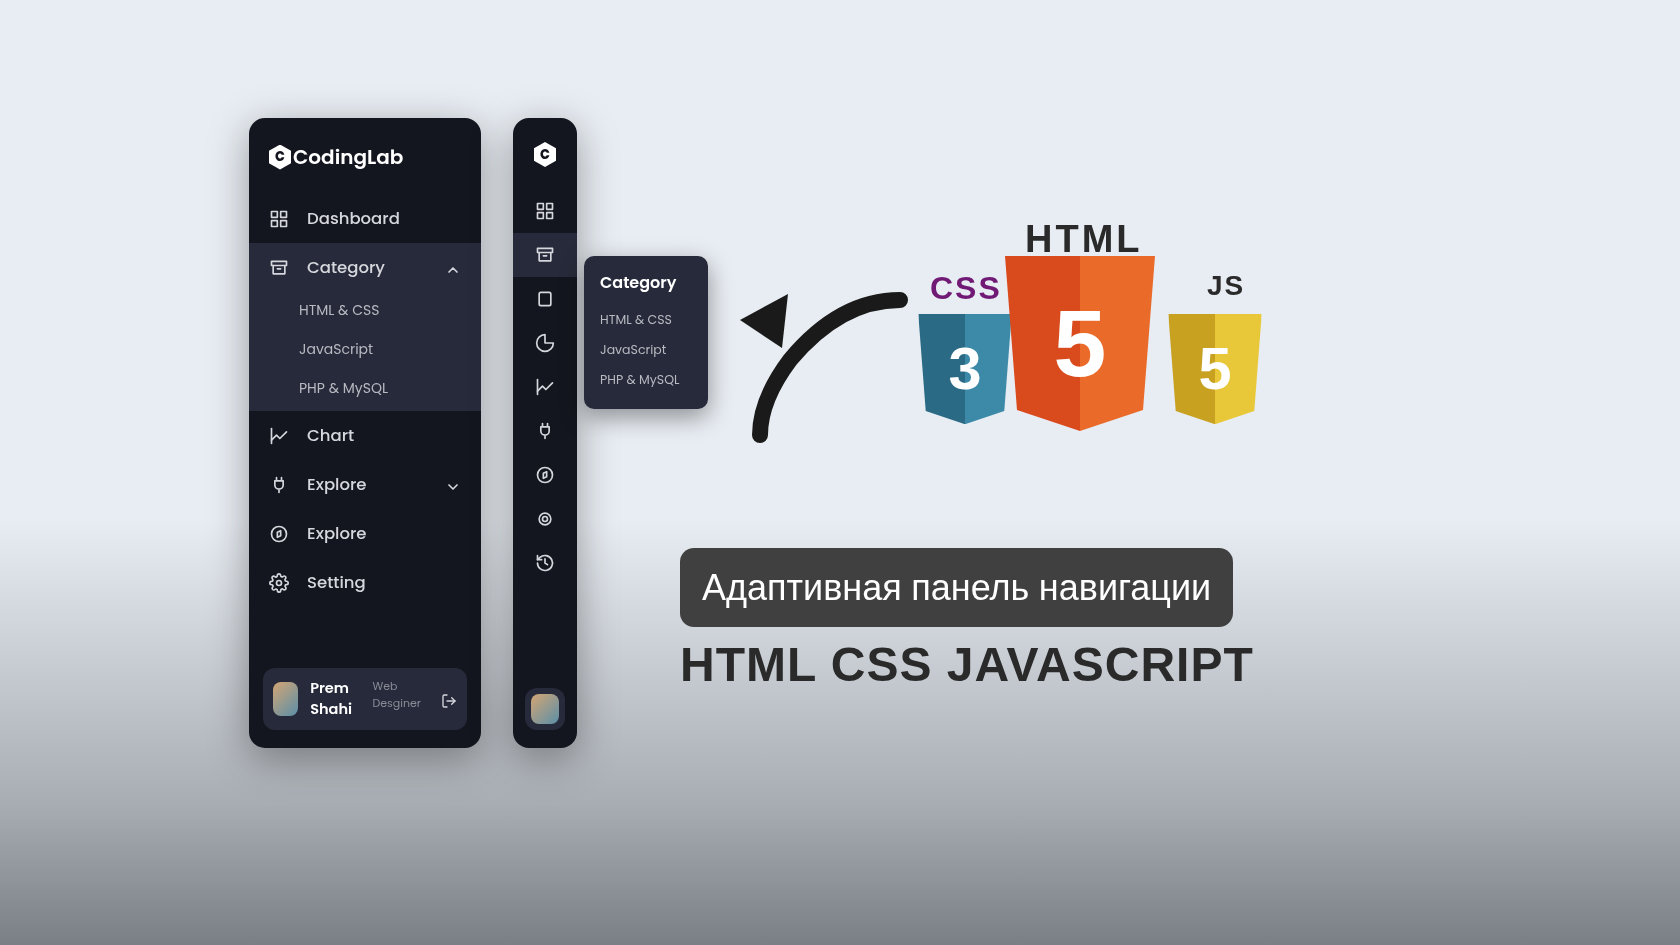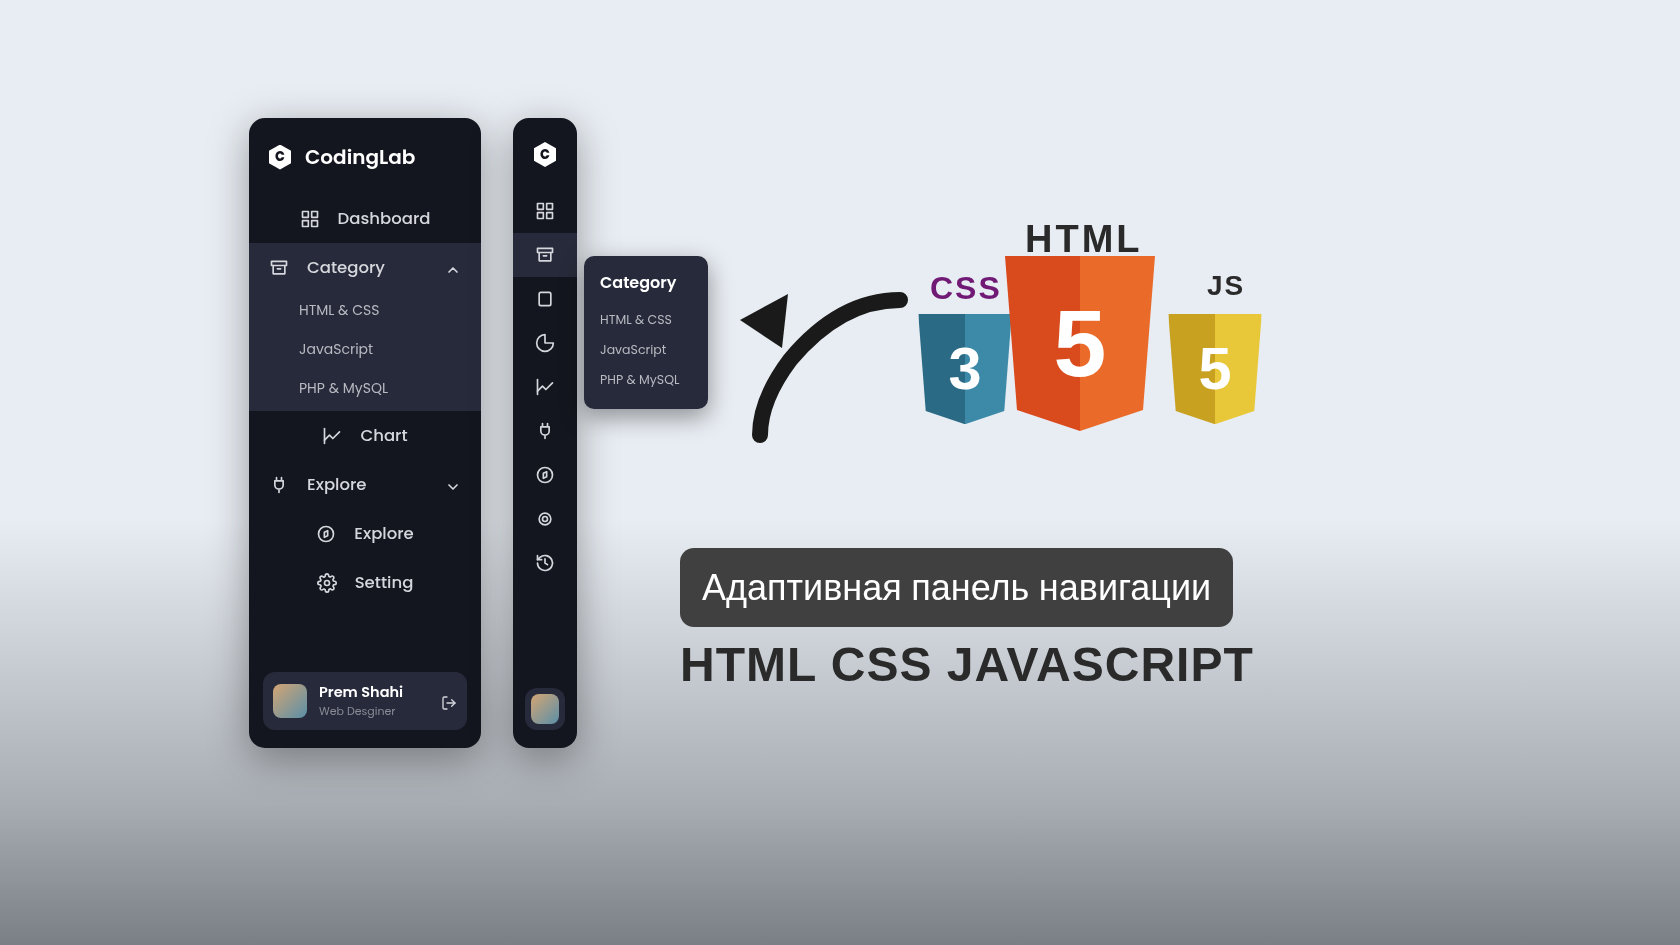--- a/index.html
+++ b/index.html
@@ -14,58 +14,58 @@
 .sidebar {
   position: absolute;
   background: #14161f;
   border-radius: 16px;
   padding: 20px 0;
   color: #fff;
   box-shadow: 0 10px 40px rgba(0,0,0,0.35);
 }
 .sidebar-expanded { left: 249px; top: 118px; width: 232px; height: 630px; }
 .sidebar-collapsed { left: 513px; top: 118px; width: 64px; height: 630px; }
-.logo-row { display: flex; align-items: center; gap: 14px; padding: 4px 20px 22px 20px; }
+.logo-row { display: flex; align-items: center; gap: 2px; padding: 4px 20px 22px 20px; }
 .logo-row.collapsed { padding: 4px 0 22px 0; justify-content: center; }
 .logo-hex {
   width: 22px; height: 25px; position: relative;
   background: #fff;
   clip-path: polygon(50% 0%, 100% 25%, 100% 75%, 50% 100%, 0% 75%, 0% 25%);
   display: flex; align-items: center; justify-content: center;
 }
 .logo-hex::after {
   content: 'C'; font-weight: 800; font-size: 13px; color: #14161f;
 }
 .brand { font-size: 20px; font-weight: 600; color: #fff; }
 .menu { display: flex; flex-direction: column; }
 .menu-item {
   display: flex; align-items: center; gap: 18px;
   padding: 12px 20px; color: #d5d7dd; cursor: pointer;
-  font-size: 16.5px; font-weight: 500; justify-content: center;
+  font-size: 16.5px; font-weight: 500;
 }
 .menu-item.active { background: #272a3a; }
 .menu-item.collapsed { justify-content: center; padding: 12px 0; gap: 0; }
 .icon { width: 20px; height: 20px; display: flex; align-items: center; justify-content: center; flex-shrink: 0; }
 .icon svg { width: 20px; height: 20px; stroke: currentColor; fill: none; stroke-width: 2; stroke-linecap: round; stroke-linejoin: round; }
 .chev { margin-left: auto; width: 16px; height: 16px; }
 .chev svg { width: 16px; height: 16px; stroke: currentColor; fill: none; stroke-width: 2.5; stroke-linecap: round; stroke-linejoin: round; }
 .submenu { padding: 4px 0 8px 50px; display: flex; flex-direction: column; gap: 10px; background: #272a3a; }
 .submenu-item { font-size: 14px; color: #b8bac2; cursor: pointer; padding: 4px 0; }
 .profile {
   position: absolute; bottom: 18px; left: 14px; right: 14px;
   background: #272a3a; border-radius: 12px; padding: 10px;
   display: flex; align-items: center; gap: 12px;
 }
 .profile.collapsed { left: 12px; right: 12px; padding: 6px; justify-content: center; }
 .avatar {
   width: 34px; height: 34px; border-radius: 8px;
   background: linear-gradient(135deg, #d4a574 0%, #5a8fa8 100%);
 }
 .avatar.small { width: 30px; height: 30px; }
-.profile-info { display: flex; flex-direction: column; }
+.profile-info { display: flex; flex-direction: row; }
 .profile-name { font-size: 14.5px; font-weight: 600; color: #fff; }
 .profile-role { font-size: 11px; color: #898c97; }
 .logout { margin-left: auto; width: 16px; height: 16px; color: #d5d7dd; }
 .logout svg { width: 16px; height: 16px; stroke: currentColor; fill: none; stroke-width: 2; stroke-linecap: round; stroke-linejoin: round; }
 .popup {
   position: absolute; left: 584px; top: 256px;
   background: #272a3a; border-radius: 10px;
   width: 124px; padding: 14px 16px;
   color: #fff;
   box-shadow: 0 8px 24px rgba(0,0,0,0.4);

